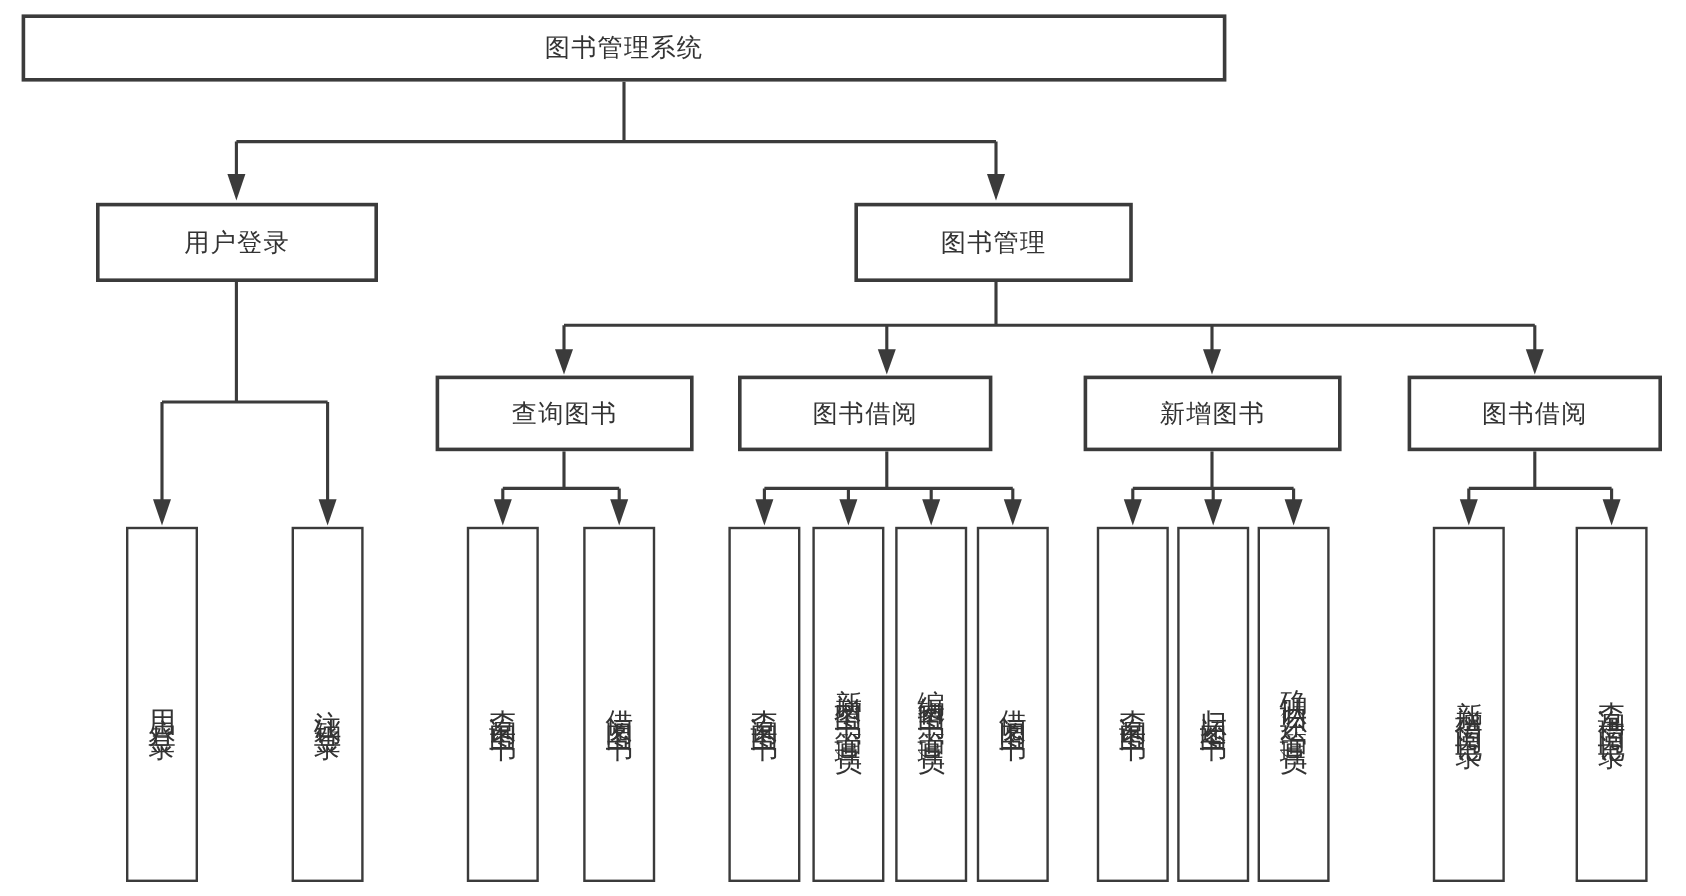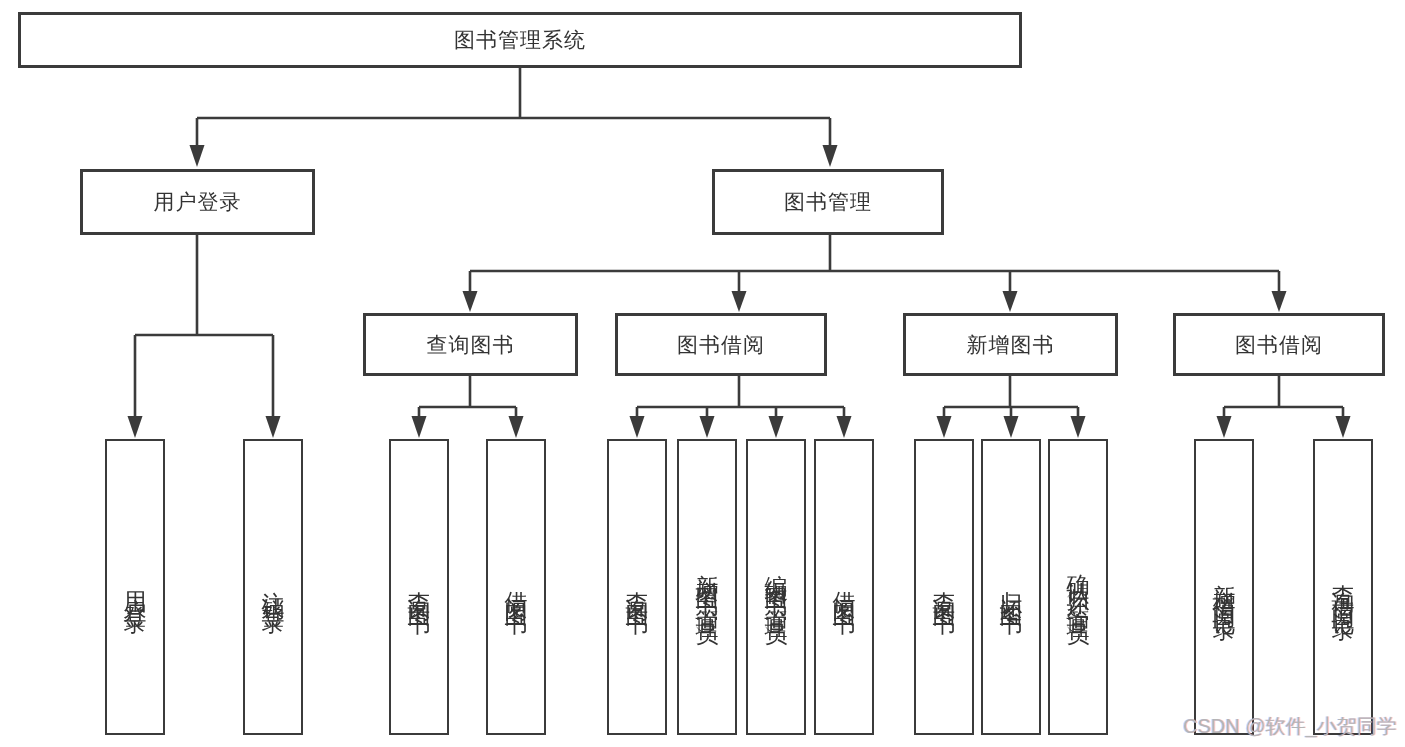--- a/index.html
+++ b/index.html
@@ -141,15 +141,14 @@
     <span class="label">确认归还（管理员）</span>
   </div>
 
   <div class="node leaf" style="left:1194px;top:439px;width:60px;height:296px">
     <span class="label">新增借阅记录</span>
   </div>
   <div class="node leaf" style="left:1313px;top:439px;width:60px;height:296px">
     <span class="label">查询借阅记录</span>
   </div>
 
-  <div class="watermark">CSDN @软件_小贺同学</div>
 
 </div>
 
 </body></html>

